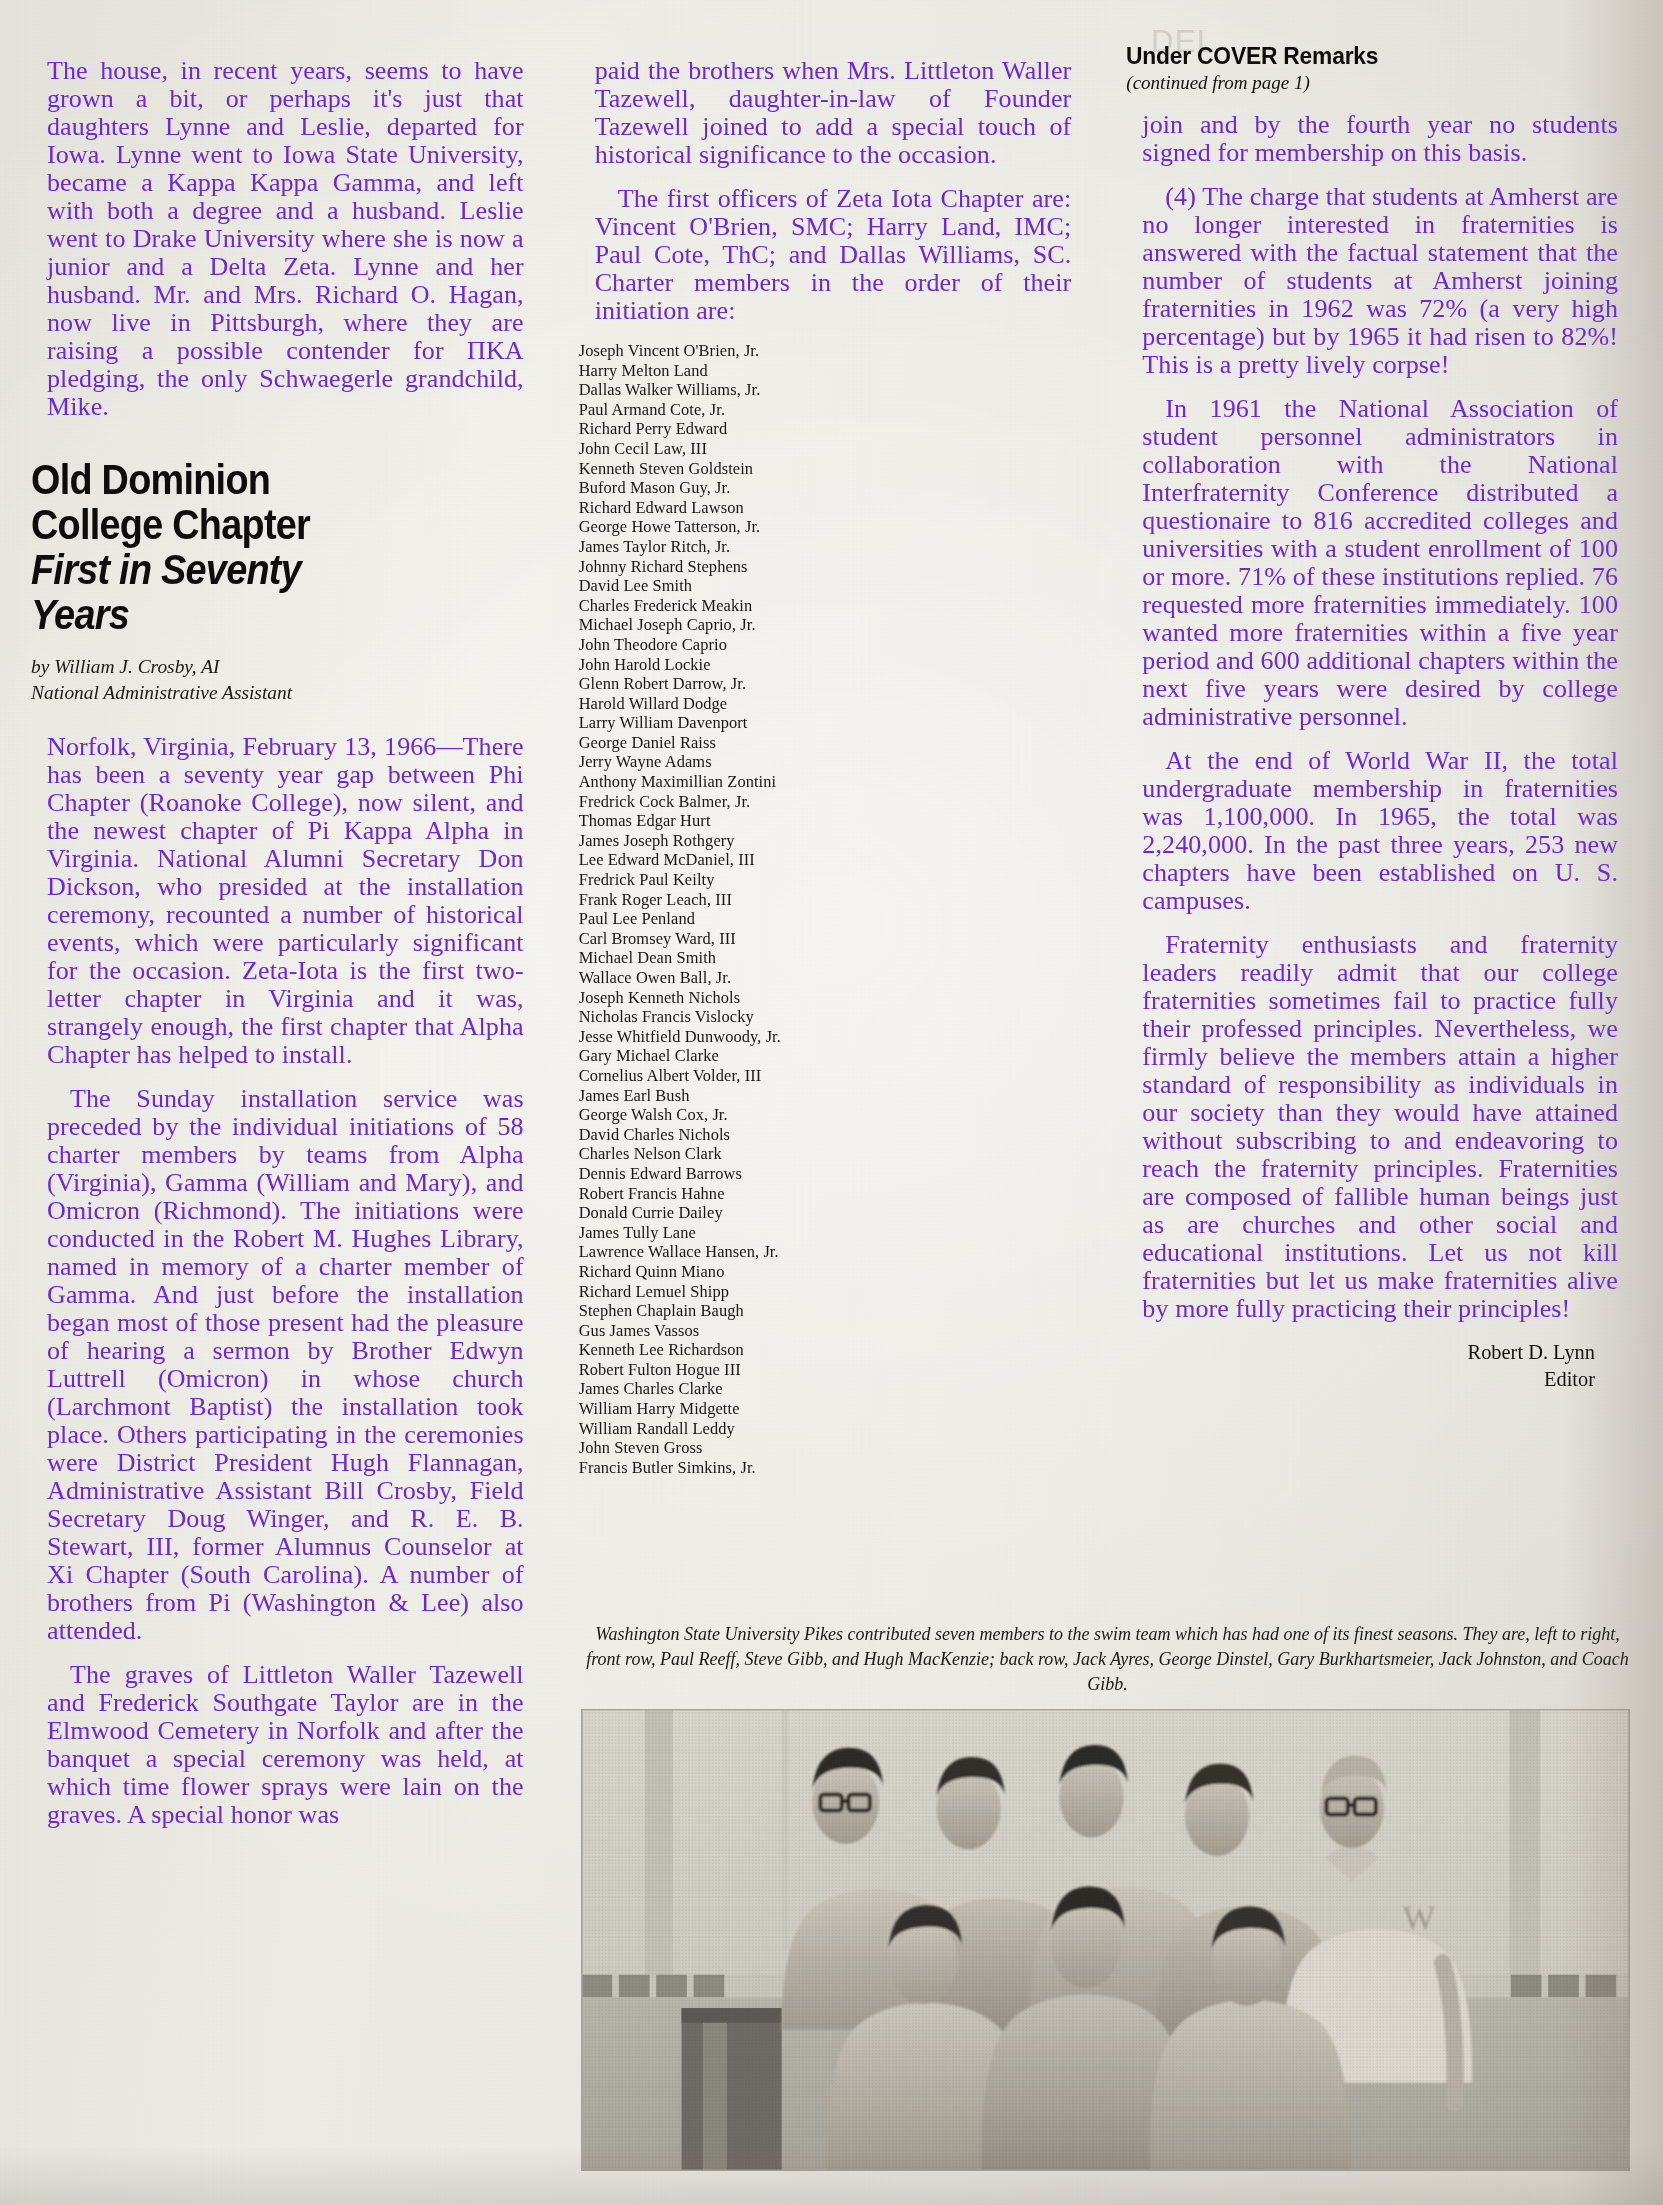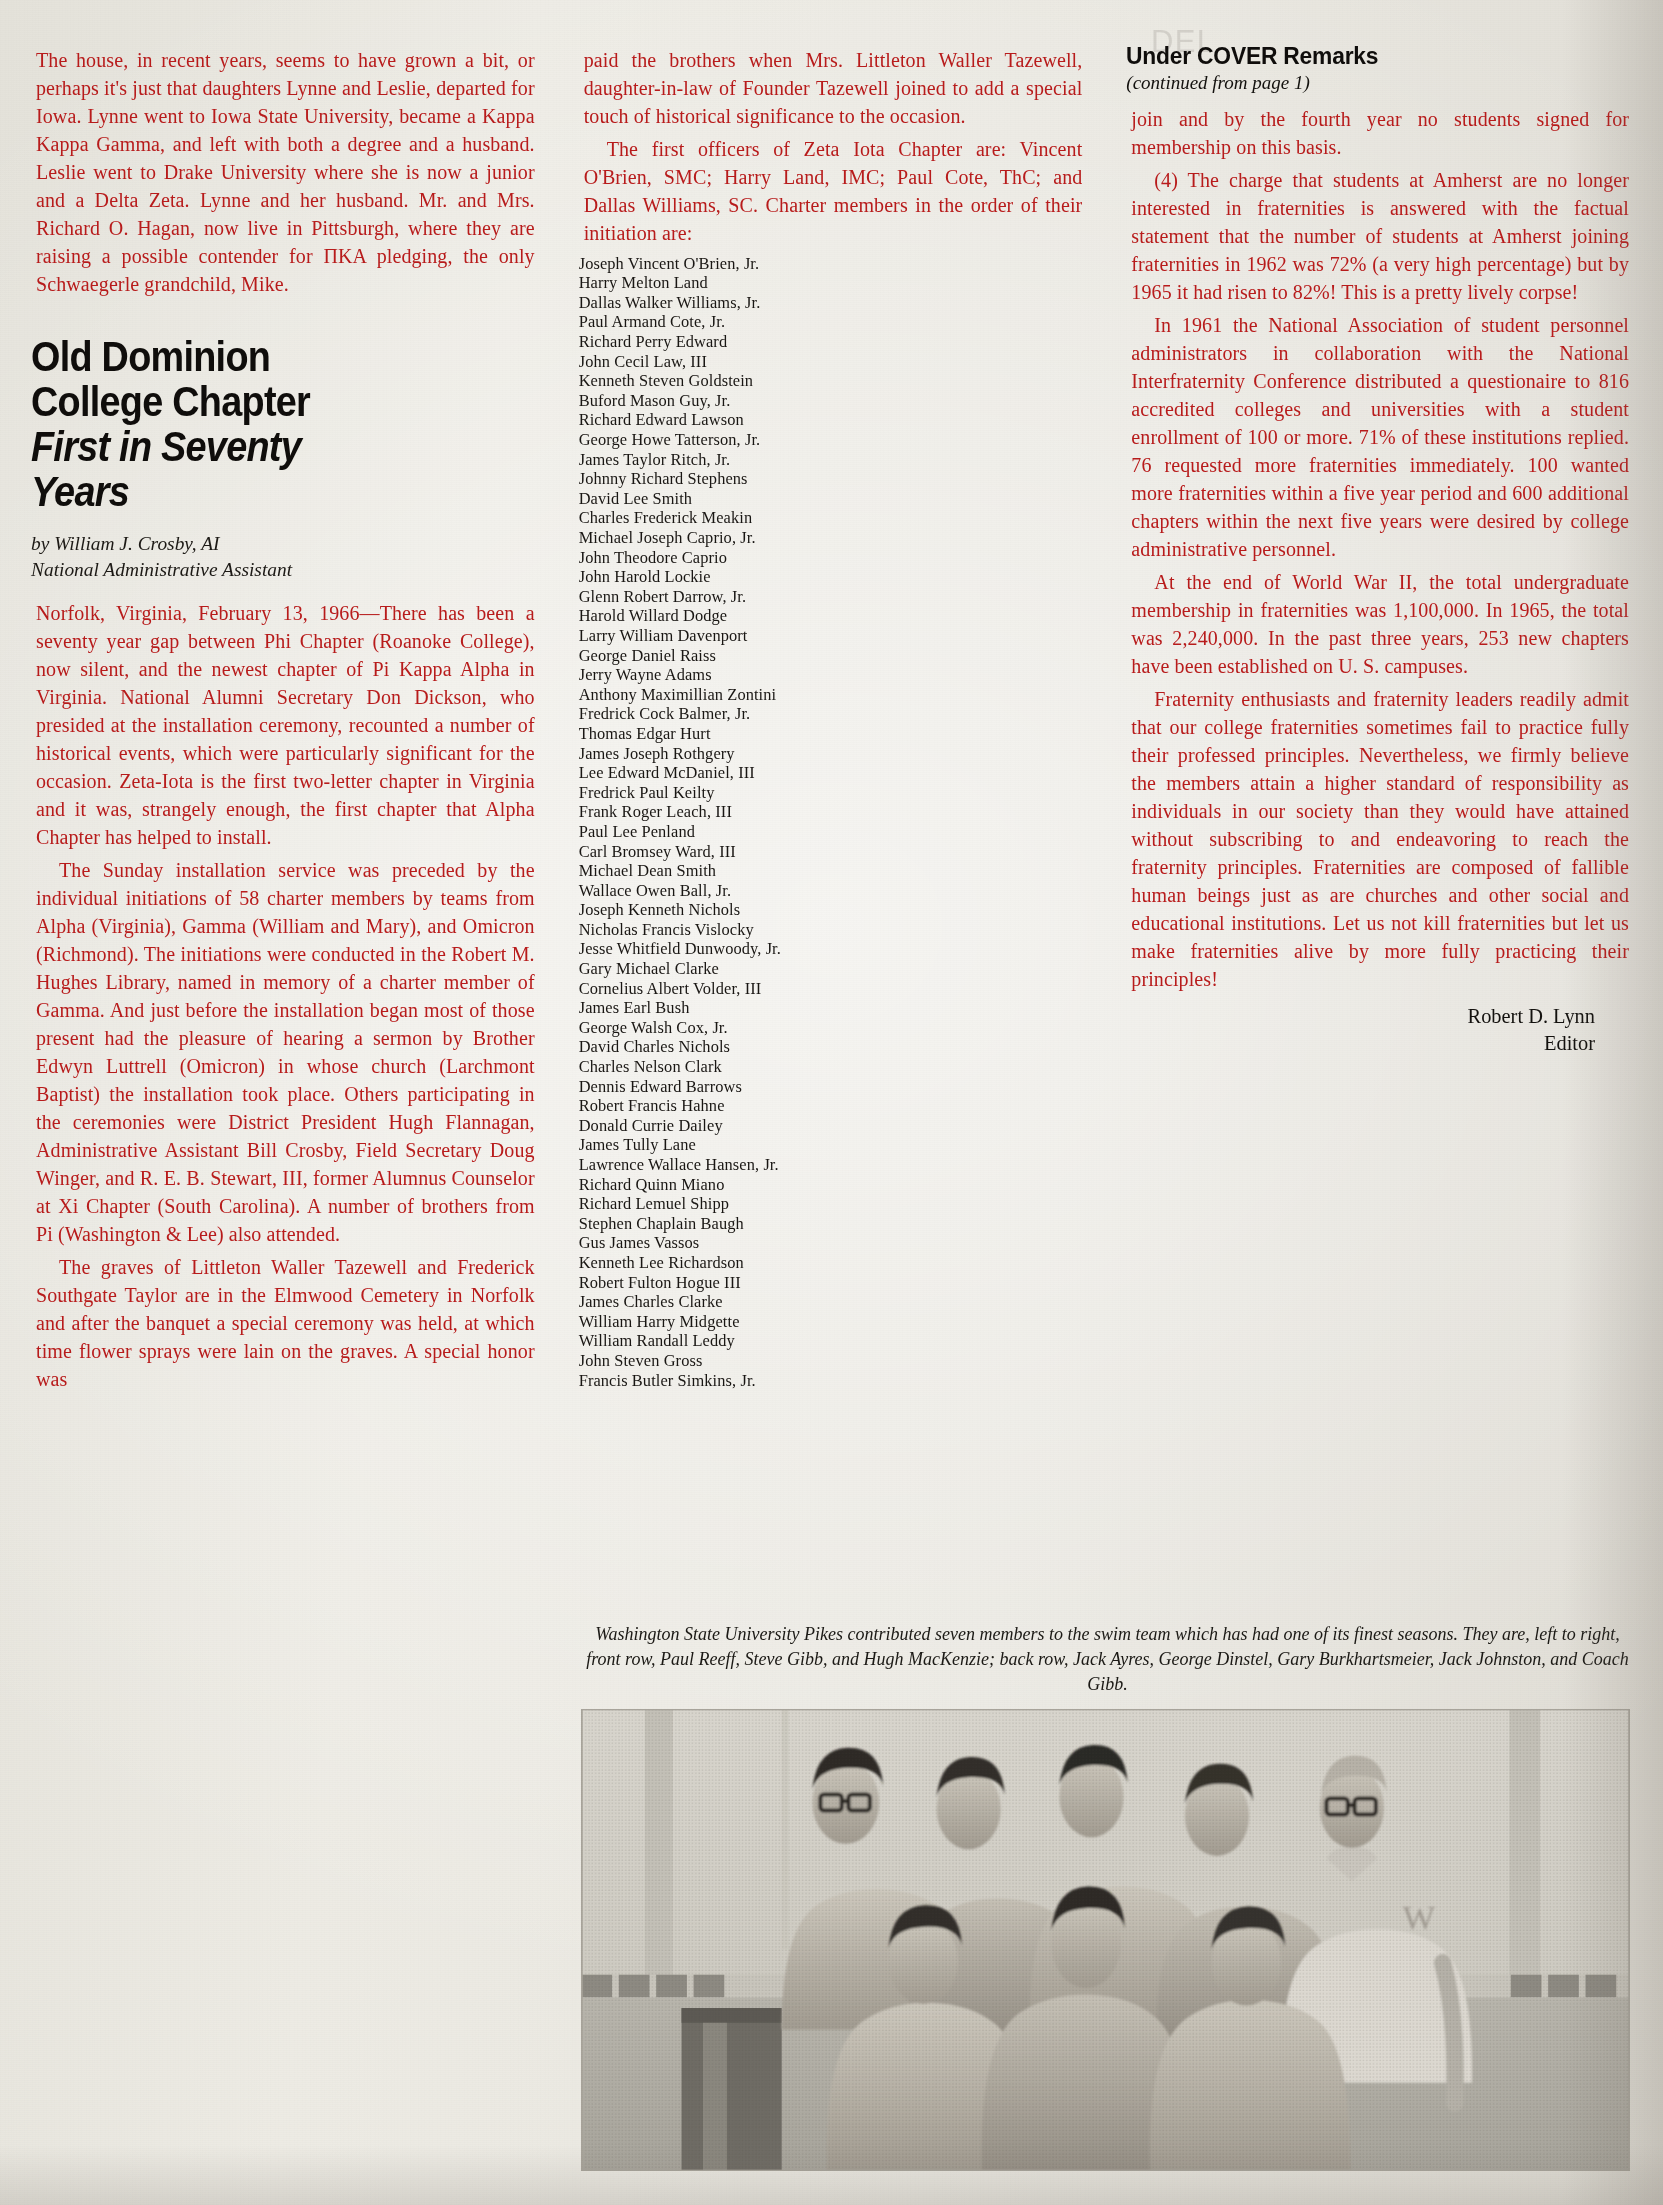--- a/index.html
+++ b/index.html
@@ -39,28 +39,28 @@
     left: 31px;
     top: 41px;
     width: 1603px;
     display: flex;
     gap: 39px;
   }
   .col { width: 509px; }
   .col3 { width: 508px; }
 
   p.body {
-    margin: 5px;
-    font-size: 20px;
+    margin: 16px;
+    font-size: 26px;
     line-height: 28px;
     text-align: justify;
     text-justify: inter-word;
     hyphens: manual;
     letter-spacing: 0.1px;
-    color: #b91c1c;
+    color: #6d28d9;
   }
   p.body + p.body { text-indent: 23px; }
   p.body.noindent { text-indent: 0; }
 
   .headline {
     margin: 36px 0 0 0;
     font-family: "Liberation Sans", sans-serif;
     font-weight: bold;
     font-size: 42px;
     line-height: 45px;

